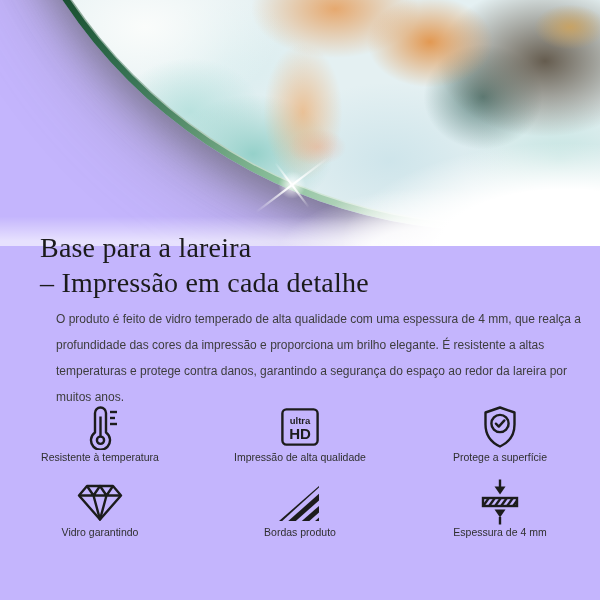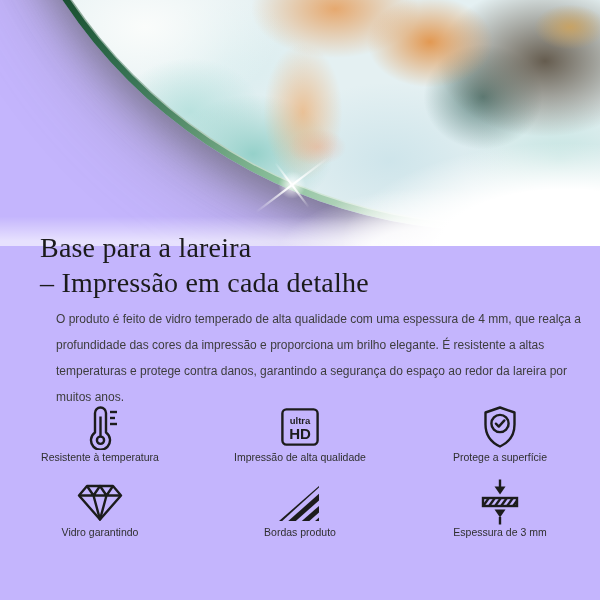--- a/index.html
+++ b/index.html
@@ -183,17 +183,17 @@
             <line x1="25" y1="31" x2="35" y2="17"></line>
             <line x1="31" y1="31" x2="41" y2="17"></line>
           </g>
           <rect class="ic" x="3" y="20" width="34" height="8" stroke-width="2.2"></rect>
           <line class="ic" x1="20" y1="1.5" x2="20" y2="9"></line>
           <path d="M14.5 8.5 H25.5 L20 16.5 Z" fill="#1c1c1c"></path>
           <path d="M14.5 39.5 H25.5 L20 31.5 Z" fill="#1c1c1c" transform="rotate(180 20 35.5)"></path>
           <line class="ic" x1="20" y1="39" x2="20" y2="46.5"></line>
         </svg>
       </div>
-      <div class="feature-label">Espessura de 3 mm</div>
+      <div class="feature-label">Espessura de 4 mm</div>
     </div>
 
   </div>
 </div>
 
 </body></html>

